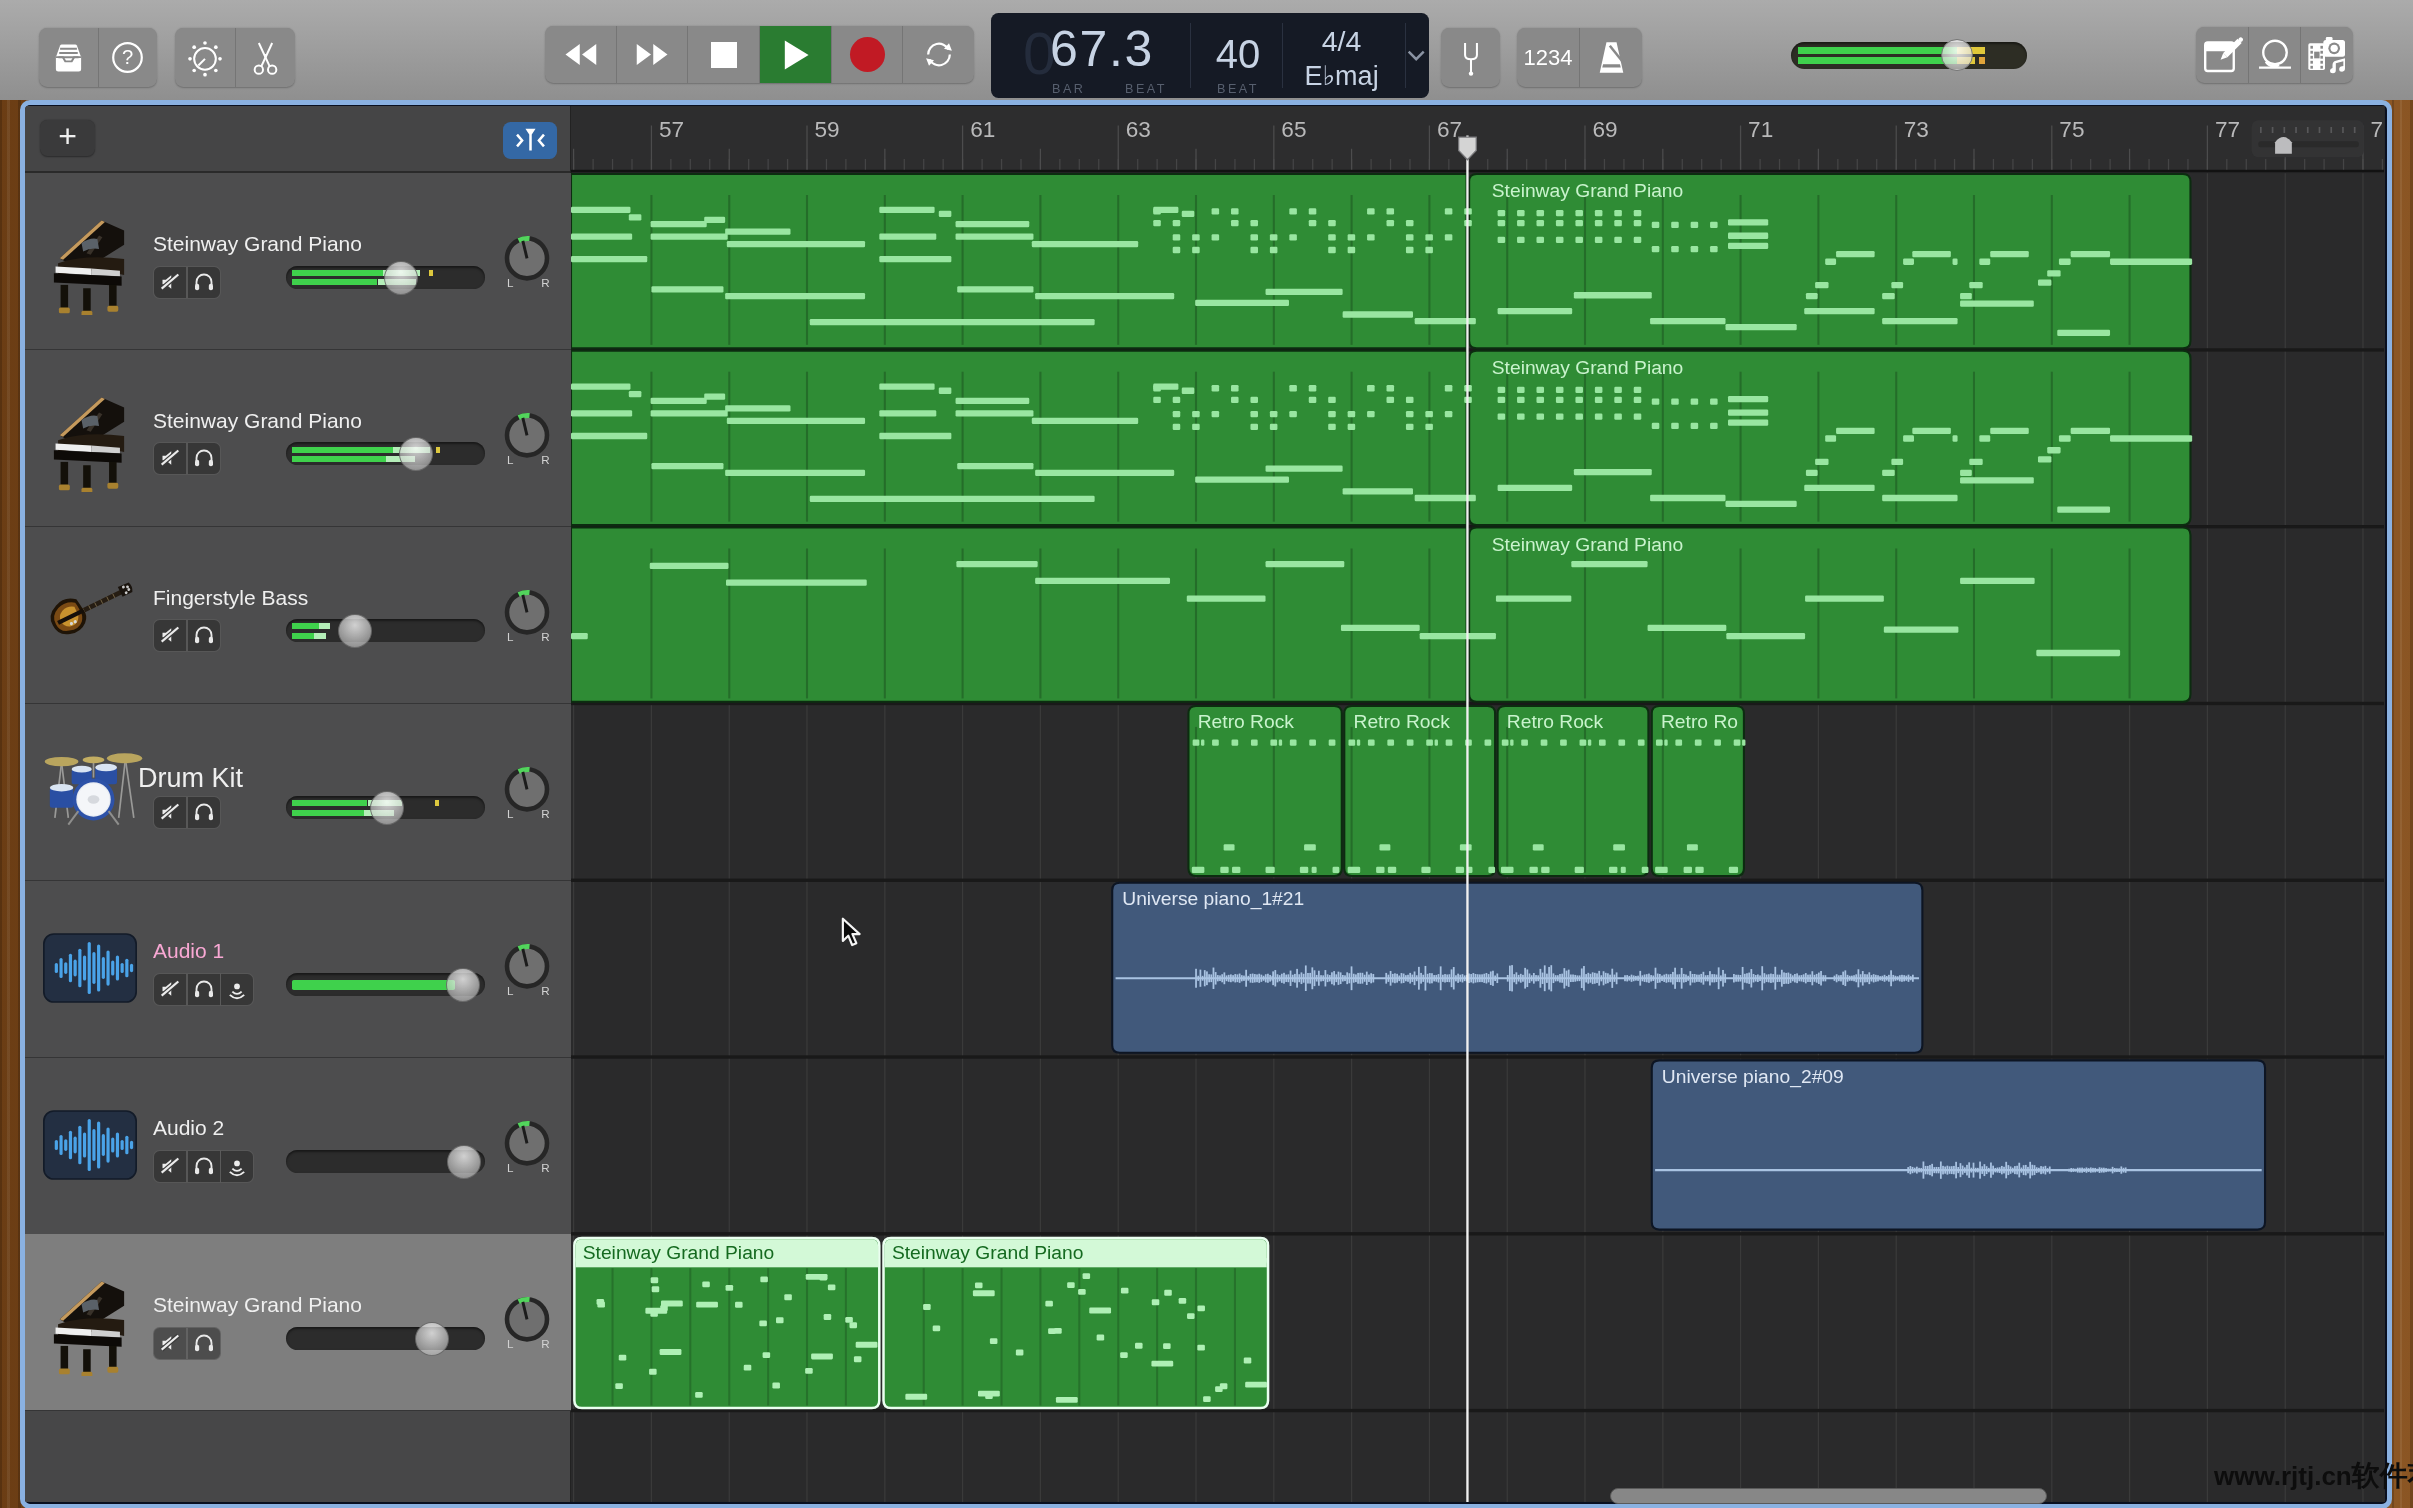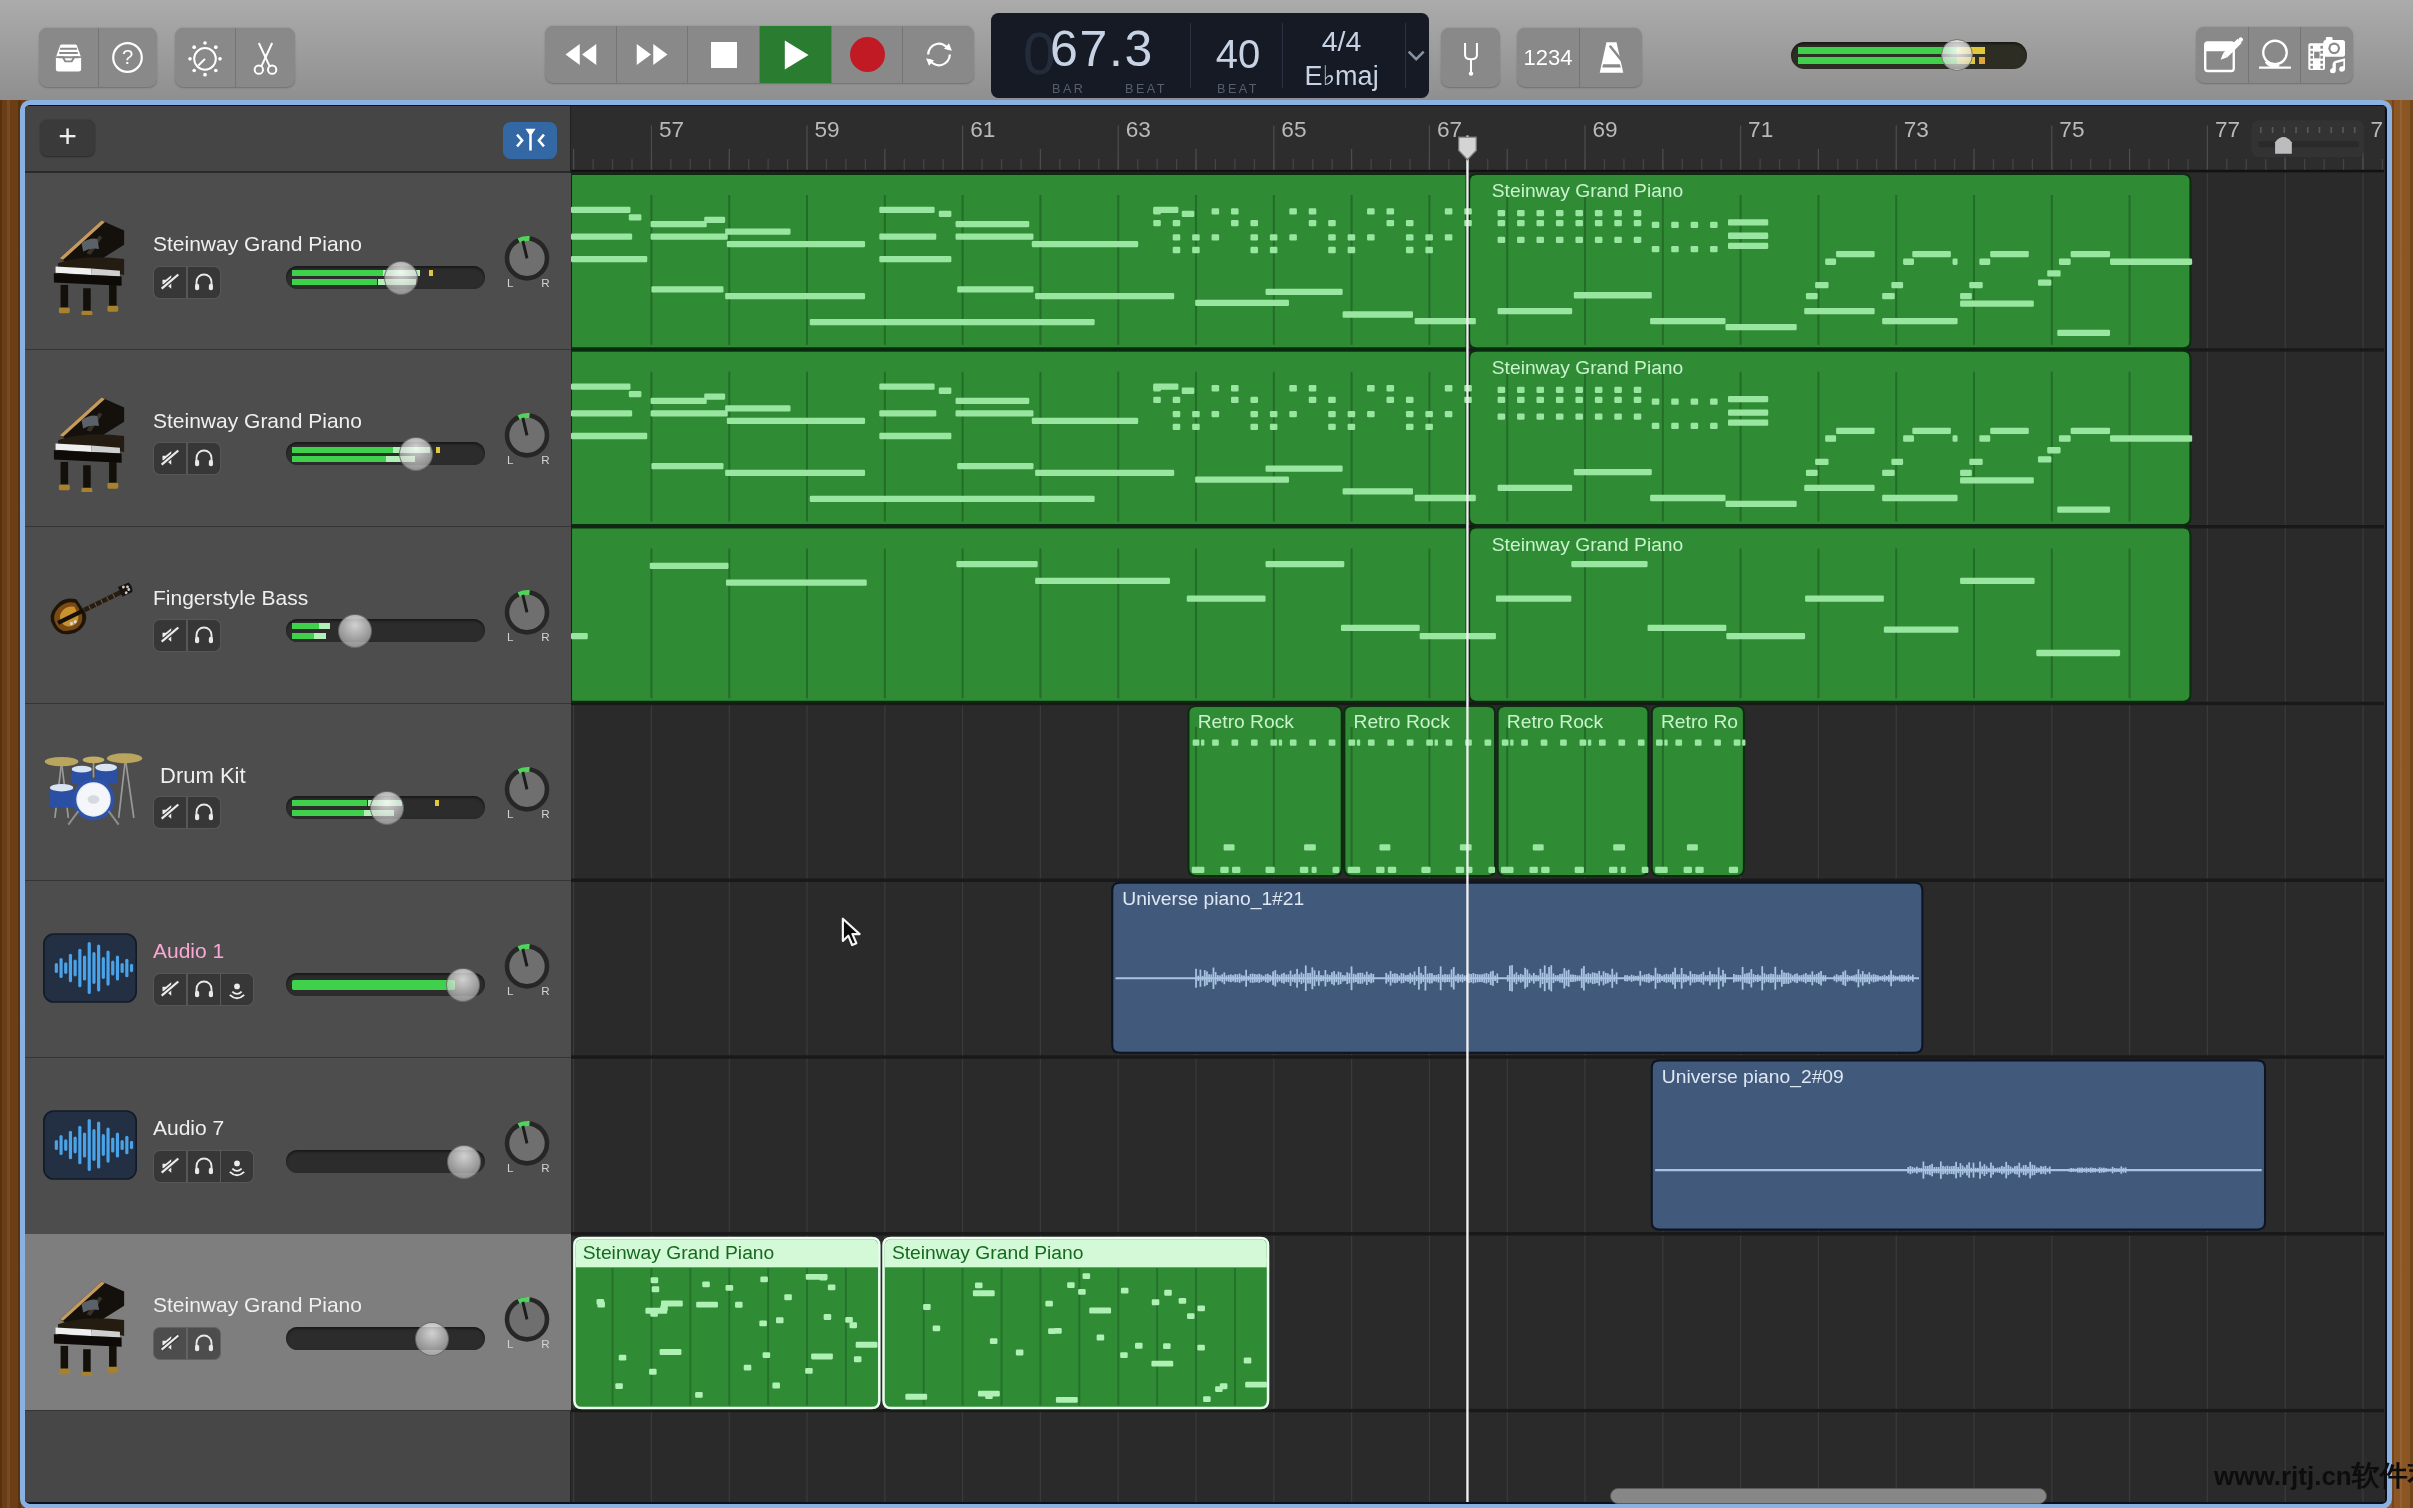--- a/index.html
+++ b/index.html
@@ -396,21 +396,21 @@
 <ellipse cx="22" cy="52" rx="14" ry="4.5" fill="#d9e4f2"></ellipse>
 <circle cx="60" cy="66" r="25" fill="#2d52a8"></circle>
 <circle cx="60" cy="66" r="20.5" fill="#e8ecf2"></circle>
 <circle cx="60" cy="66" r="19" fill="#f4f6f9"></circle>
 <ellipse cx="60" cy="66" rx="7" ry="5" fill="#d6d9de"></ellipse>
 <g stroke="#8e8e8c" stroke-width="2.4" fill="none">
 <line x1="42" y1="80" x2="30" y2="96"></line>
               <line x1="78" y1="80" x2="90" y2="96"></line>
 </g>
 </svg></div>
-        <div style="position:absolute;left:161px;top:763px;font-size:22px;color:#efefef;white-space:nowrap">Drum Kit</div>
+        <div style="position:absolute;left:139px;top:763px;font-size:27px;color:#efefef;white-space:nowrap">Drum Kit</div>
         <div style="position:absolute;left:154px;top:796px;width:34px;height:33px;background:rgba(28,28,28,0.45);border:0.8px solid rgba(120,120,120,0.5);border-radius:6.7px 0 0 6.7px;display:flex;align-items:center;justify-content:center">
           <svg width="22" height="20" viewBox="0 0 26 24">
             <g fill="#ececec">
               <path d="M4 9.2 L8 9.2 L14.5 4 L14.5 20 L8 14.8 L4 14.8 Z"></path>
             </g>
             <line x1="3" y1="20" x2="23" y2="3" stroke="#3c3c3c" stroke-width="5.5"></line>
             <line x1="3" y1="20" x2="23" y2="3" stroke="#ececec" stroke-width="2.6"></line>
           </svg>
         </div>
         <div style="position:absolute;left:188px;top:796px;width:34px;height:33px;background:rgba(28,28,28,0.45);border:0.8px solid rgba(120,120,120,0.5);border-radius:0 6.7px 6.7px 0;display:flex;align-items:center;justify-content:center">
@@ -507,21 +507,21 @@
               <rect x="64.4" y="13.5" width="3.8" height="56" rx="1.9"></rect>
               <rect x="70.0" y="28.5" width="3.8" height="26" rx="1.9"></rect>
               <rect x="75.6" y="20.5" width="3.8" height="42" rx="1.9"></rect>
               <rect x="81.2" y="32.5" width="3.8" height="18" rx="1.9"></rect>
               <rect x="86.8" y="26.5" width="3.8" height="30" rx="1.9"></rect>
               <rect x="92.4" y="35.5" width="3.8" height="12" rx="1.9"></rect>
               <rect x="98.0" y="30.5" width="3.8" height="22" rx="1.9"></rect>
               <rect x="103.6" y="36.5" width="3.8" height="10" rx="1.9"></rect>
             </g>
           </svg></div>
-        <div style="position:absolute;left:154px;top:1116px;font-size:21px;color:#efefef;white-space:nowrap">Audio 7</div>
+        <div style="position:absolute;left:154px;top:1116px;font-size:21px;color:#efefef;white-space:nowrap">Audio 2</div>
         <div style="position:absolute;left:154px;top:1150px;width:34px;height:33px;background:rgba(28,28,28,0.45);border:0.8px solid rgba(120,120,120,0.5);border-radius:6.7px 0 0 6.7px;display:flex;align-items:center;justify-content:center">
           <svg width="22" height="20" viewBox="0 0 26 24">
             <g fill="#ececec">
               <path d="M4 9.2 L8 9.2 L14.5 4 L14.5 20 L8 14.8 L4 14.8 Z"></path>
             </g>
             <line x1="3" y1="20" x2="23" y2="3" stroke="#3c3c3c" stroke-width="5.5"></line>
             <line x1="3" y1="20" x2="23" y2="3" stroke="#ececec" stroke-width="2.6"></line>
           </svg>
         </div>
         <div style="position:absolute;left:188px;top:1150px;width:34px;height:33px;background:rgba(28,28,28,0.45);border:0.8px solid rgba(120,120,120,0.5);display:flex;align-items:center;justify-content:center">

